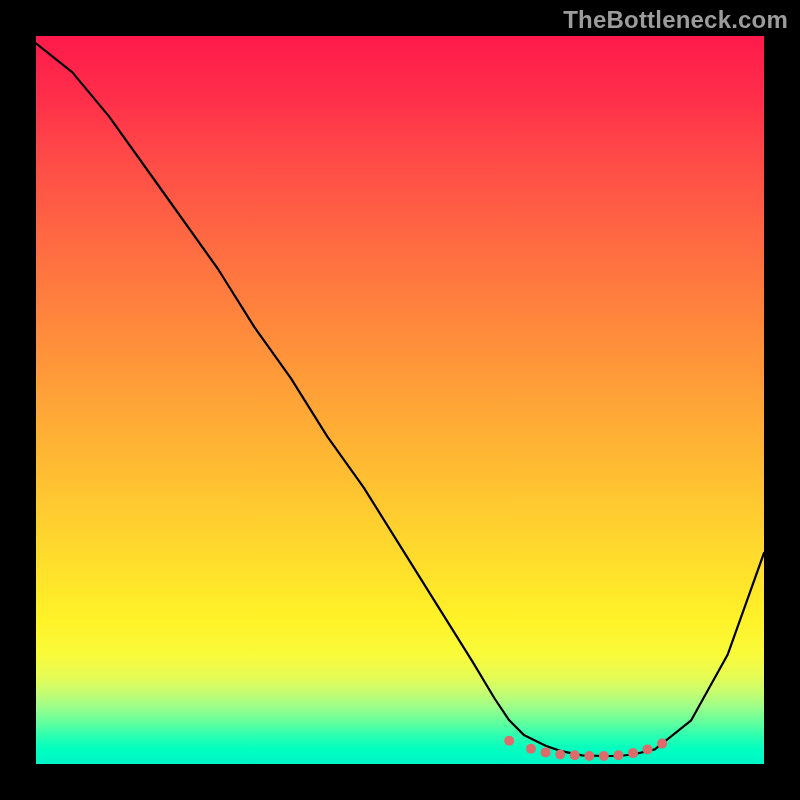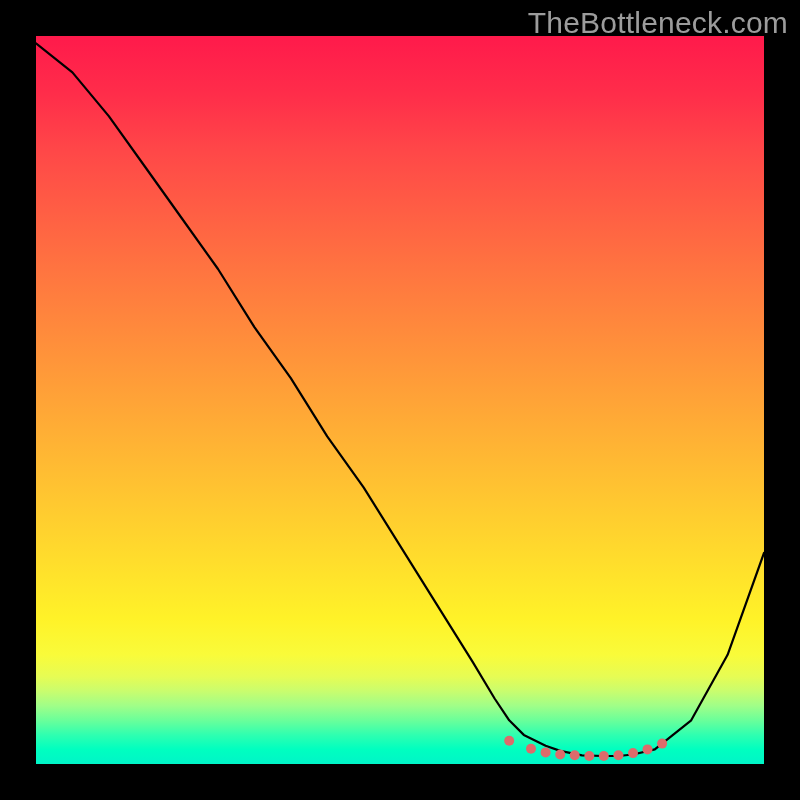--- a/index.html
+++ b/index.html
@@ -45,22 +45,22 @@
       #00ffc0 98%,
       #00f5c8 100%
     );
     overflow: hidden;
   }
   .watermark {
     position: absolute;
     top: 6px;
     right: 12px;
     color: #9c9c9c;
-    font-size: 30px;
-    font-weight: 400;
+    font-size: 24px;
+    font-weight: 700;
     letter-spacing: 0.2px;
     pointer-events: none;
   }
   svg.curve {
     position: absolute;
     left: 0;
     top: 0;
     width: 728px;
     height: 728px;
   }

